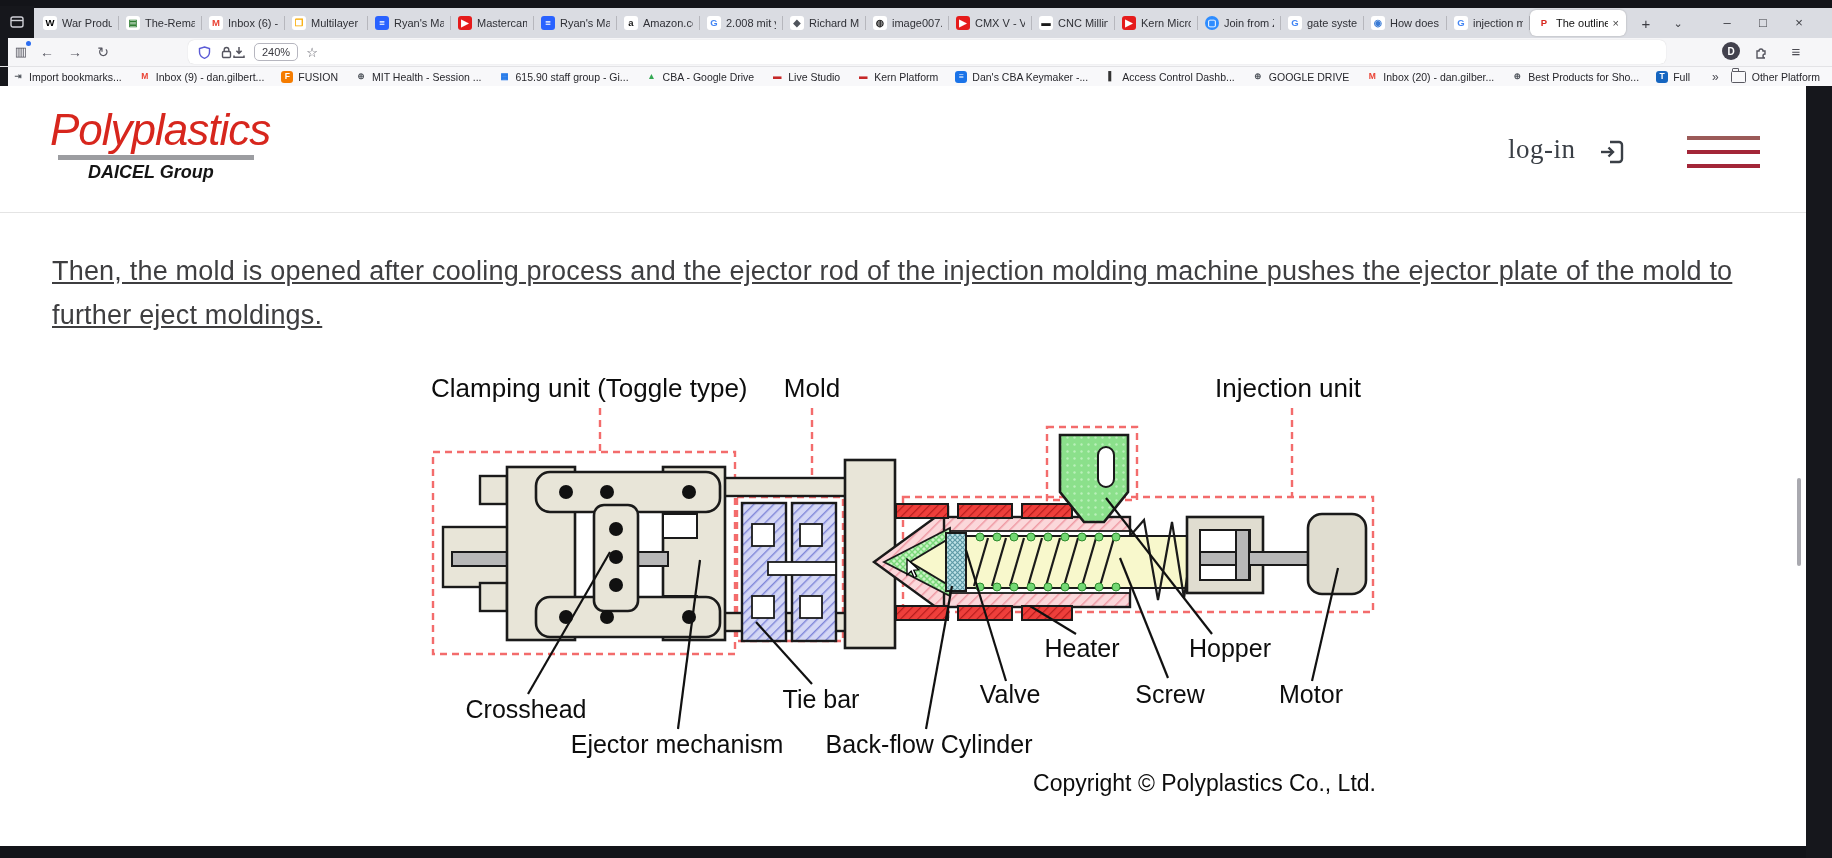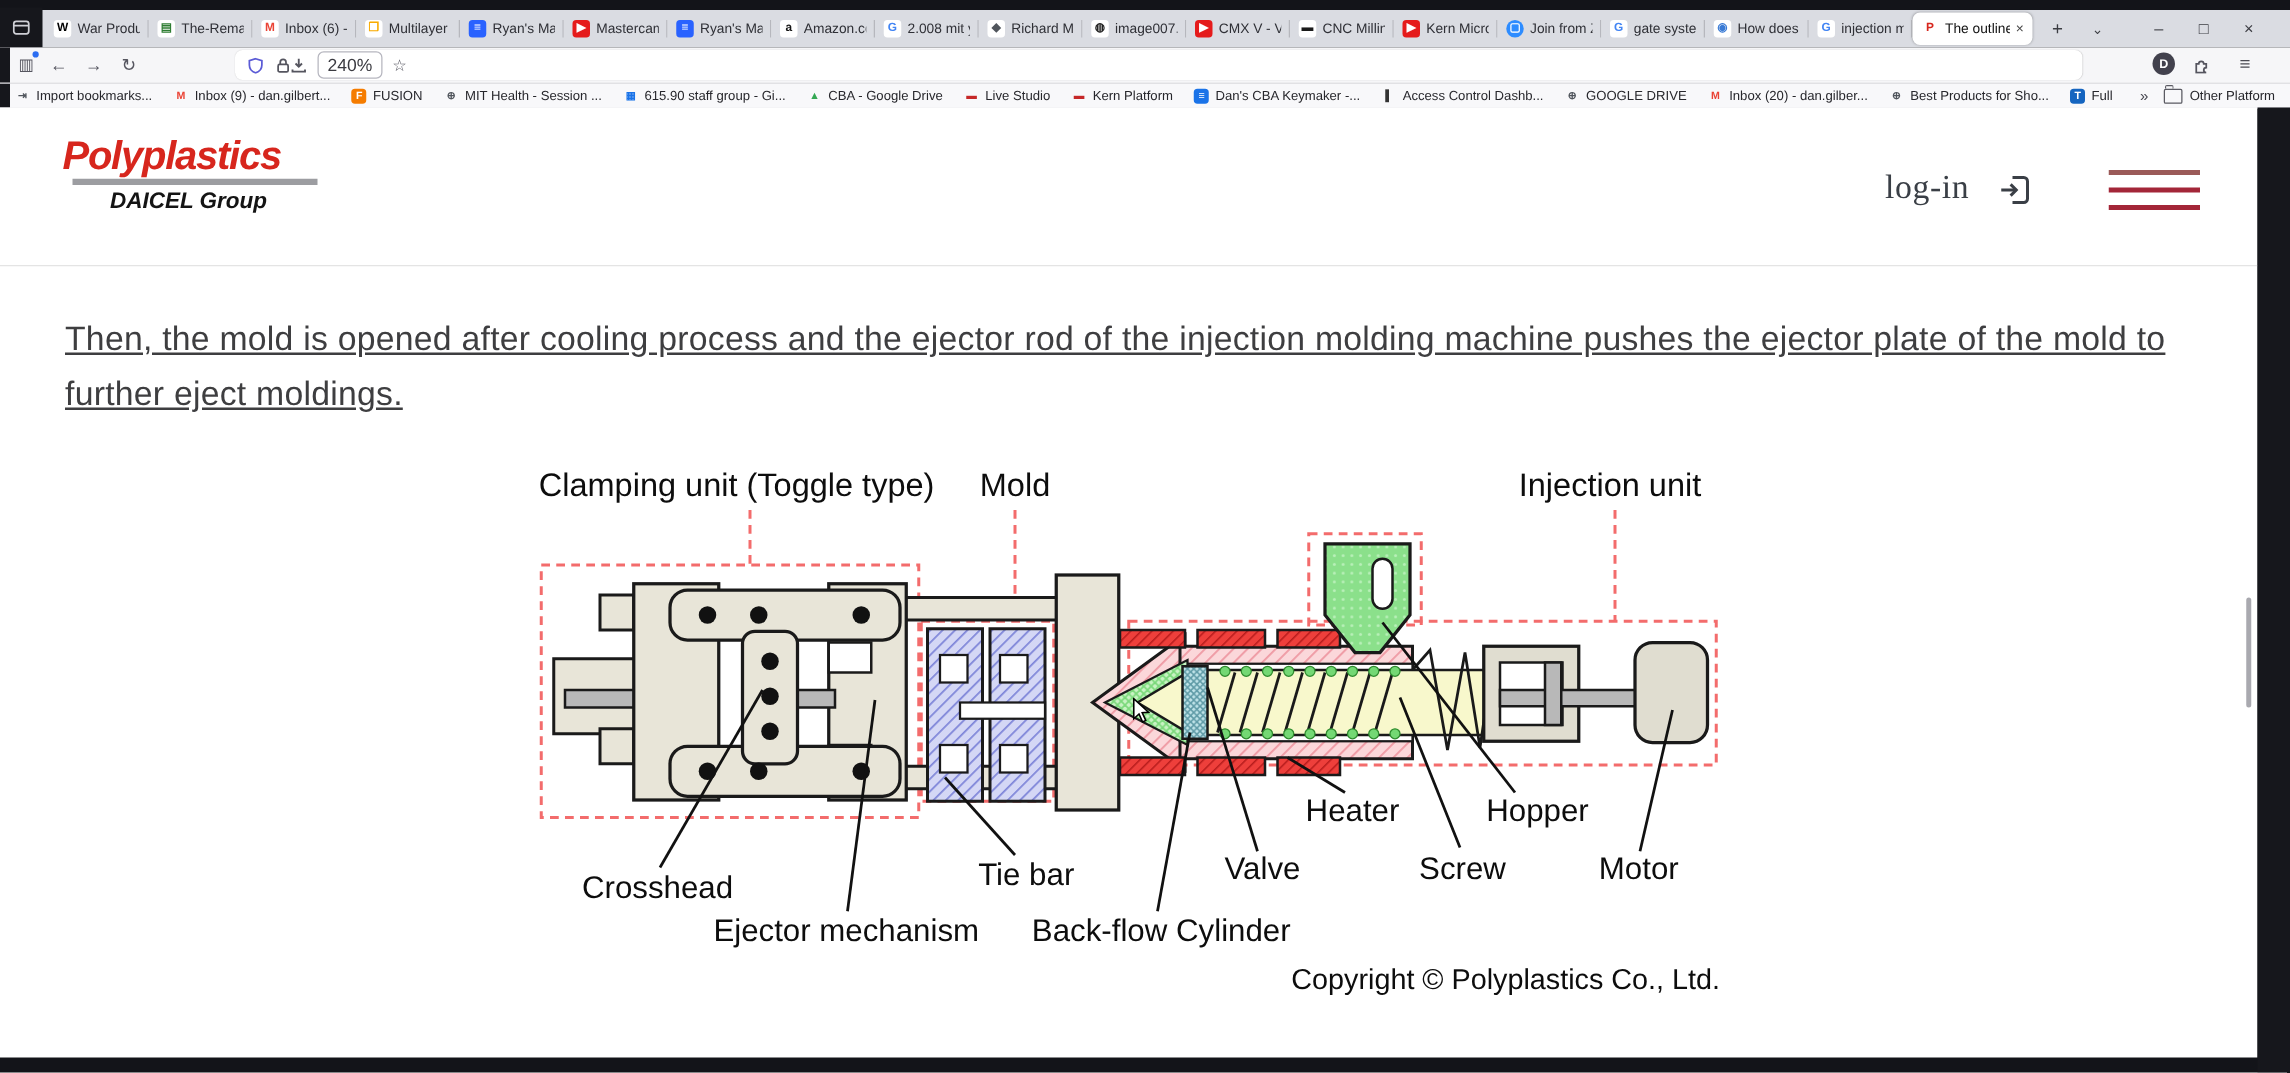--- a/index.html
+++ b/index.html
@@ -28,40 +28,40 @@
   
   .toolbar{position:absolute;left:0;top:30px;width:1832px;height:28px;background:#f6f6f8;border-bottom:1px solid #e3e3e6;}
   .tooledge{position:absolute;left:0;top:0;width:8px;height:28px;background:#16171c;}
   .navbtn{position:absolute;top:3px;width:22px;height:22px;display:flex;align-items:center;justify-content:center;color:#55555f;font-size:14px;}
   .sidebtn{position:absolute;left:12px;top:4px;width:18px;height:18px;color:#55555f;font-size:13px;display:flex;align-items:center;justify-content:center;}
   .sidebtn::after{content:"";position:absolute;right:-1px;top:-1px;width:5px;height:5px;border-radius:50%;background:#2b6df1;}
   .urlbar{position:absolute;left:188px;top:2px;width:1478px;height:24px;background:#ffffff;border-radius:6px;
           display:flex;align-items:center;box-shadow:0 0 1px rgba(0,0,0,.2);}
   .urlbar .ic{margin-left:10px;display:flex;align-items:center;}
   .urltext{margin-left:8px;font-size:11.5px;color:#2a2a2e;white-space:nowrap;overflow:hidden;flex:1;}
-  .zoombadge{flex:0 0 auto;border:1px solid #b6b6bf;border-radius:5px;font-size:14px;color:#3a3a40;padding:2px 7px;margin:0 8px;text-align:right;}
+  .zoombadge{flex:0 0 auto;border:1px solid #b6b6bf;border-radius:5px;font-size:11px;color:#3a3a40;padding:2px 7px;margin:0 8px;text-align:right;}
   .starbtn{flex:0 0 auto;color:#55555f;font-size:13px;margin-right:10px;}
   .dlbtn{flex:0 0 auto;display:flex;align-items:center;}
   .avatar{position:absolute;left:1722px;top:4px;width:18px;height:18px;border-radius:50%;background:#42414d;color:#fff;
           font-size:10px;font-weight:bold;display:flex;align-items:center;justify-content:center;}
   .extbtn{position:absolute;left:1752px;top:4px;width:18px;height:18px;display:flex;align-items:center;justify-content:center;}
   .menubtn{position:absolute;left:1786px;top:3px;width:20px;height:20px;color:#4a4a52;font-size:15px;display:flex;align-items:center;justify-content:center;}
   
   .bookbar{position:absolute;left:0;top:59px;width:1832px;height:19px;background:#f8f8fa;border-bottom:1px solid #d9d9de;}
   .bookedge{position:absolute;left:0;top:0;width:8px;height:19px;background:#16171c;}
   .bookstrip{position:absolute;left:12px;top:0;height:19px;width:1678px;display:flex;align-items:center;gap:17px;overflow:hidden;}
   .bm{display:flex;align-items:center;gap:5px;font-size:10.5px;color:#27272c;white-space:nowrap;}
   .bm .fav{flex:0 0 12px;width:12px;height:12px;font-size:8.5px;}
   .bookright{position:absolute;right:12px;top:0;height:19px;display:flex;align-items:center;gap:12px;font-size:10.5px;color:#27272c;}
   .folder{width:13px;height:10px;border:1.3px solid #5a5a62;border-radius:1.5px;position:relative;}
   .folder::before{content:"";position:absolute;left:0;top:-3.5px;width:5px;height:2px;border:1.3px solid #5a5a62;border-bottom:none;border-radius:1.5px 1.5px 0 0;}
   
   .viewport{position:absolute;left:0;top:86px;width:1806px;height:760px;background:#ffffff;overflow:hidden;}
   .logo{position:absolute;left:50px;top:22px;}
-  .logo-title{font-style:italic;font-weight:700;font-size:32px;letter-spacing:-1px;color:#d7261d;line-height:1;}
+  .logo-title{font-style:italic;font-weight:400;font-size:44px;letter-spacing:-1px;color:#d7261d;line-height:1;}
   .logo-bar{width:196px;height:5px;background:#9c9da1;margin:3px 0 2px 8px;}
   .logo-sub{font-style:italic;font-weight:bold;font-size:18px;color:#141414;margin-left:38px;}
   .login{position:absolute;left:1508px;top:48px;font-size:27px;color:#3a3f46;letter-spacing:.5px;font-family:Liberation Serif, serif;}
   .login-ic{position:absolute;left:1598px;top:52px;}
   .burger{position:absolute;left:1687px;top:50px;width:73px;height:34px;}
   .burger div{width:73px;height:4px;background:#a32638;margin-bottom:10px;}
   .burger div:first-child{background:#9b5a58;}
   .hdr-divider{position:absolute;left:0;top:126px;width:1806px;height:1px;background:#e4e4e4;}
   .para{position:absolute;left:52px;top:136px;width:1700px;font-size:27px;line-height:44px;color:#3e3e40;letter-spacing:.2px;text-decoration:underline;}
   .diagram{position:absolute;left:0;top:274px;}

